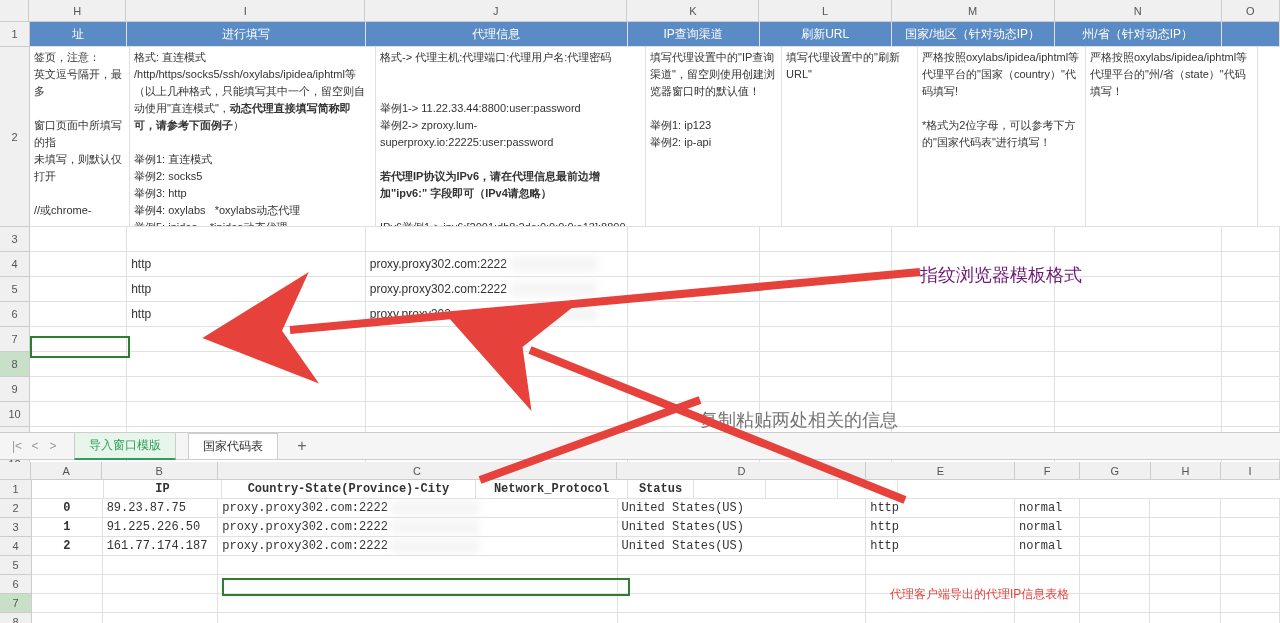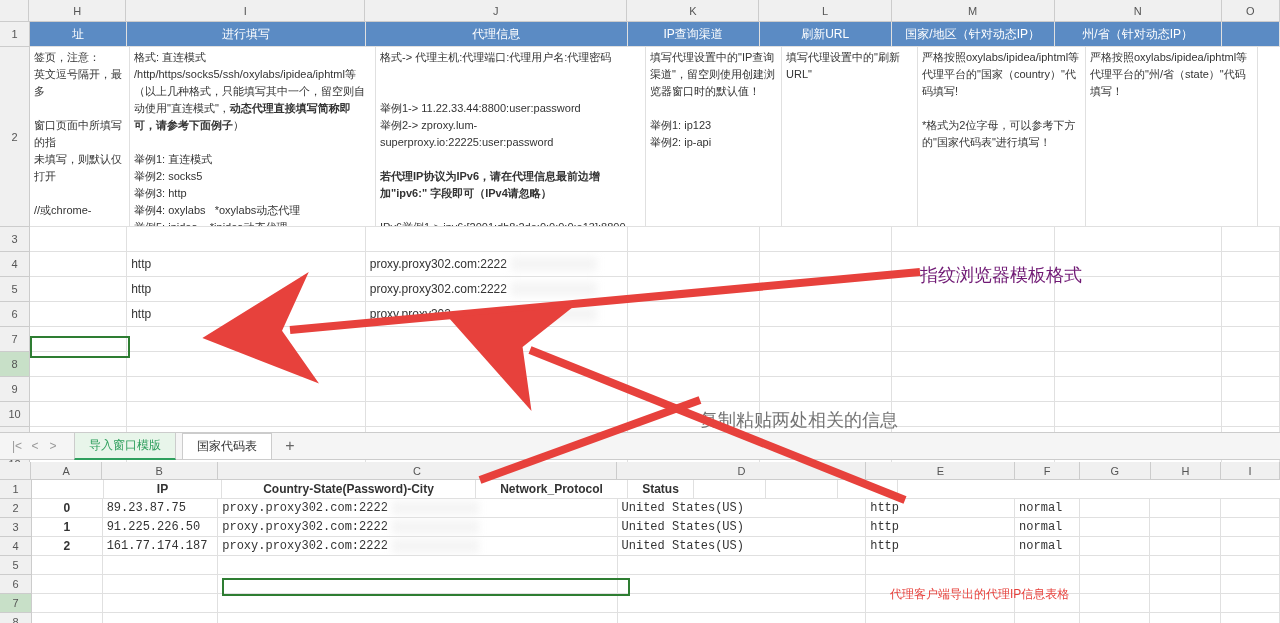--- a/index.html
+++ b/index.html
@@ -26,33 +26,33 @@
 .anno1{position:absolute;top:263px;left:920px;color:#701a75;font-size:18px;font-weight:500}
 .anno2{position:absolute;top:408px;left:700px;color:#737373;font-size:18px;font-weight:500}
 .anno3{position:absolute;top:586px;left:890px;color:#e7413c;font-size:12px;font-weight:500}
 
 
 .arrows{position:absolute;top:0;left:0;width:1280px;height:623px;pointer-events:none}
 
 
 .tabs{position:absolute;top:432px;left:0;right:0;height:28px;display:flex;align-items:center;background:#f5f5f5;border-top:1px solid #ccc;border-bottom:1px solid #ccc;padding-left:8px;font-size:12px}
 .tabs .navbtn{width:18px;height:18px;display:flex;align-items:center;justify-content:center;color:#999;cursor:pointer}
-.tab{padding:4px 14px;border:1px solid #ccc;margin-right:6px;background:#fff;cursor:pointer}
+.tab{padding:4px 14px;border:1px solid #ccc;margin-right:12px;background:#fff;cursor:pointer}
 .tab.active{background:#e8f5ea;border-bottom:2px solid #2e9f5d;color:#2e9f5d;font-weight:500}
 .addtab{width:24px;display:flex;justify-content:center;color:#666;font-size:16px;cursor:pointer}
 
 
 .lower{position:absolute;top:462px;left:0;right:0;bottom:0}
 .lower .colhead{height:18px}
 .lower .rowhead{top:18px;width:32px}
 .lower .rh{height:19px}
 .lower .grid{top:18px;left:32px}
 .lower .gridrow{height:19px}
 .lower .cell{font-family:"Courier New",monospace;font-size:12px}
-.lower .cell.bhdr{font-weight:bold;justify-content:center;font-family:Liberation Sans, sans-serif}
+.lower .cell.bhdr{font-weight:bold;justify-content:center;font-family:Liberation Mono, monospace}
 .selbox{position:absolute;border:2px solid #2e7d32;pointer-events:none}
 .selbox.up{top:336px;left:30px;width:100px;height:22px}
 .selbox.lo{top:578px;left:222px;width:408px;height:18px}
 
 
 .u-H{width:100px}.u-I{width:246px}.u-J{width:270px}.u-K{width:136px}.u-L{width:136px}.u-M{width:168px}.u-N{width:172px}.u-O{width:60px}
 
 .l-A{width:72px}.l-B{width:118px}.l-C{width:408px}.l-D{width:254px}.l-E{width:152px}.l-F{width:66px}.l-G{width:72px}.l-H{width:72px}.l-I{width:60px}
 .pix{filter:blur(4px);background:#f4f4f4;color:transparent;margin-left:4px;padding:0 40px}
 </style>
@@ -261,21 +261,21 @@
     <div class="rh">4</div>
     <div class="rh">5</div>
     <div class="rh">6</div>
     <div class="rh sel">7</div>
     <div class="rh">8</div>
   </div>
   <div class="grid">
     <div class="gridrow">
       <div class="cell bhdr l-A"></div>
       <div class="cell bhdr l-B">IP</div>
-      <div class="cell bhdr l-D">Country-State(Password)-City</div>
+      <div class="cell bhdr l-D">Country-State(Province)-City</div>
       <div class="cell bhdr l-E">Network_Protocol</div>
       <div class="cell bhdr l-F">Status</div>
       <div class="cell l-G"></div>
         <div class="cell l-H"></div>
         <div class="cell l-I"></div>
     </div>
     <div class="gridrow">
       <div class="cell bhdr l-A">0</div>
       <div class="cell l-B">89.23.87.75</div>
       <div class="cell l-C">

